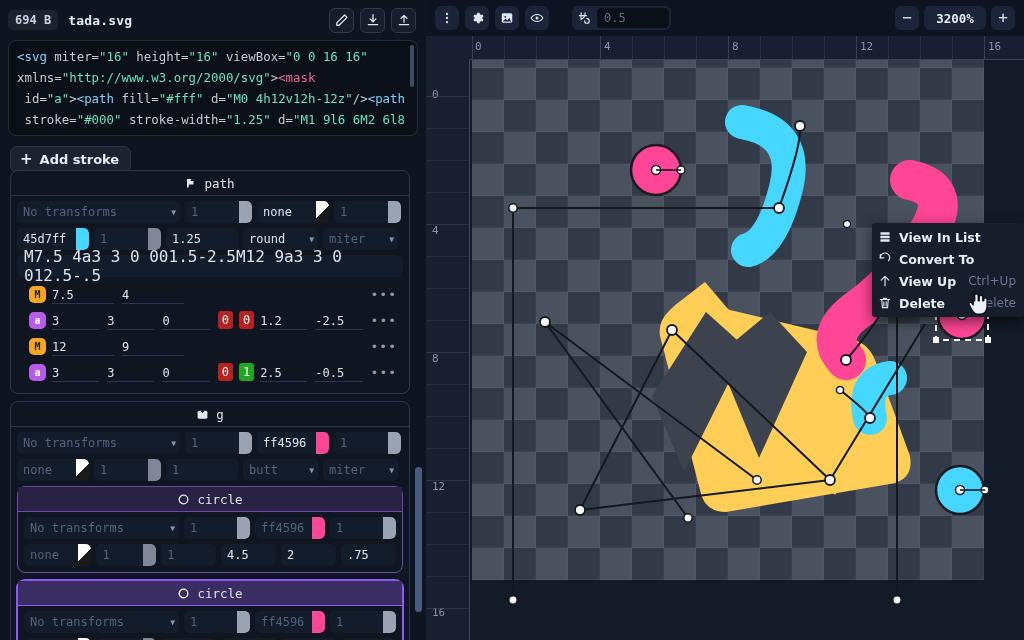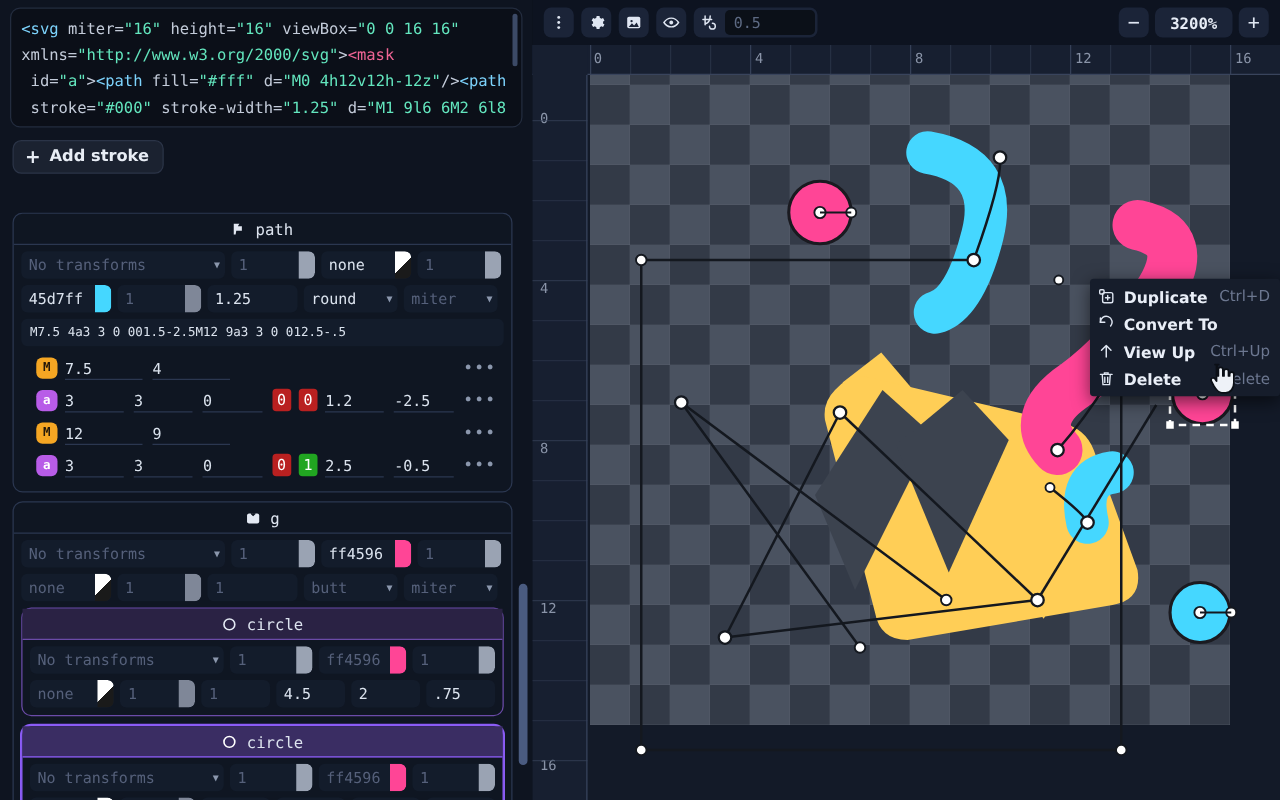--- a/index.html
+++ b/index.html
@@ -142,21 +142,21 @@
   .sw.pink { background:#ff4596; border-radius:0 5px 5px 0;}
   .sw.none {
     border-radius:0 5px 5px 0;
     background:
       linear-gradient(135deg, #ffffff 0 50%, #1a1a1a 50% 100%);
   }
 
   
   .dpath {
     height:22px; border-radius:5px; background:#131c2b;
-    color:#dbe3ee; font-size:10px; display:flex; align-items:center;
+    color:#dbe3ee; font-size:16px; display:flex; align-items:center;
     padding:0 7px; margin-bottom:6px;
     font-family:"DejaVu Sans Mono", monospace;
   }
   .seg { display:flex; align-items:center; gap:0px; height:22px; margin-bottom:4px; }
   .seg-badge {
     width:17px; height:17px; border-radius:5px;
     display:flex; align-items:center; justify-content:center;
     font-size:10px; font-weight:bold; color:#24180a;
     margin-right:6px; margin-left:12px; flex:0 0 17px;
   }
@@ -190,21 +190,21 @@
   .toolbar {
     height:36px; display:flex; align-items:center; padding:0 9px; gap:6px;
     position:relative; z-index:5;
   }
   .tb-btn {
     width:24px; height:24px; border-radius:6px; background:#1b2438;
     display:flex; align-items:center; justify-content:center; cursor:pointer;
   }
   .snap-group {
     display:flex; align-items:center; gap:6px;
-    background:#1b2438; border-radius:6px; height:24px; padding:0 2px 0 5px;
+    background:#1b2438; border-radius:6px; height:24px; padding:0 2px 0 5px;margin-left:17px;
   }
   .snap-val {
     background:#0b1018; border-radius:4px; height:20px; width:72px;
     display:flex; align-items:center; padding:0 7px;
     color:#5d6a83; font-size:12px;
     font-family:"DejaVu Sans Mono", monospace;
   }
   .zoom-group { margin-left:auto; display:flex; align-items:center; gap:5px; }
   .zoom-btn {
     width:24px; height:24px; border-radius:6px; background:#1b2438;
@@ -257,20 +257,41 @@
   .mi .mkey { margin-left:auto; color:#6c7790; font-weight:normal; font-size:12px;}
   .cursor-hand { position:absolute; left:966px; top:292px; z-index:45; }
 </style>
 </head>
 <body>
 
 <div id="app">
 
   <div id="left-panel">
 
+    <div class="file-header">
+      <span class="size-badge">694 B</span>
+      <span class="file-name">tada.svg</span>
+      <div class="hdr-btns">
+        <div class="icon-btn">
+          <svg width="14" height="14" viewBox="0 0 24 24" fill="none" stroke="#dfe6f2" stroke-width="2.2" stroke-linecap="round" stroke-linejoin="round">
+            <path d="M16.5 3.5l4 4L7 21H3v-4z"></path>
+          </svg>
+        </div>
+        <div class="icon-btn">
+          <svg width="14" height="14" viewBox="0 0 24 24" fill="none" stroke="#dfe6f2" stroke-width="2.2" stroke-linecap="round" stroke-linejoin="round">
+            <path d="M12 3v11M7 10l5 5 5-5M4 20h16"></path>
+          </svg>
+        </div>
+        <div class="icon-btn">
+          <svg width="14" height="14" viewBox="0 0 24 24" fill="none" stroke="#dfe6f2" stroke-width="2.2" stroke-linecap="round" stroke-linejoin="round">
+            <path d="M12 16V5M7 9l5-5 5 5M4 20h16"></path>
+          </svg>
+        </div>
+      </div>
+    </div>
 
     <div class="code-box">
       <div class="code-line"><span class="tk-tag">&lt;svg</span><span class="tk-plain"> miter=</span><span class="tk-str">"16"</span><span class="tk-plain"> height=</span><span class="tk-str">"16"</span><span class="tk-plain"> viewBox=</span><span class="tk-str">"0 0 16 16"</span></div>
       <div class="code-line"><span class="tk-plain">xmlns=</span><span class="tk-str">"http://www.w3.org/2000/svg"</span><span class="tk-plain">&gt;</span><span class="tk-mask">&lt;mask</span></div>
       <div class="code-line"><span class="tk-plain"> id=</span><span class="tk-str">"a"</span><span class="tk-plain">&gt;</span><span class="tk-tag">&lt;path</span><span class="tk-plain"> fill=</span><span class="tk-str">"#fff"</span><span class="tk-plain"> d=</span><span class="tk-str">"M0 4h12v12h-12z"</span><span class="tk-plain">/&gt;</span><span class="tk-tag">&lt;path</span></div>
       <div class="code-line"><span class="tk-plain"> stroke=</span><span class="tk-str">"#000"</span><span class="tk-plain"> stroke-width=</span><span class="tk-str">"1.25"</span><span class="tk-plain"> d=</span><span class="tk-str">"M1 9l6 6M2 6l8</span></div>
       <div class="code-line code-fade"><span class="tk-str">8"</span><span class="tk-plain">/&gt;&lt;/mask&gt;</span><span class="tk-tag">&lt;path</span><span class="tk-plain"> fill=</span><span class="tk-str">"#ffce56"</span><span class="tk-plain"> stroke=</span><span class="tk-str">"#ffce56"</span></div>
       <div class="code-scroll"></div>
     </div>
 
@@ -713,27 +734,27 @@
         <div class="ruler-line" style="left:462px; top:0; width:1px; height:24px; background:#39445c; opacity:.45"></div>
         <div class="ruler-line" style="left:494px; top:0; width:1px; height:24px; background:#39445c; opacity:.45"></div>
         <div class="ruler-line" style="left:526px; top:0; width:1px; height:24px; background:#39445c; opacity:.45"></div>
         <div class="ruler-line" style="left:558px; top:0; width:1px; height:24px; background:#39445c; opacity:.9"></div>
       </div>
       <div class="ruler-corner"></div>
     </div>
 
     <div class="ctxmenu" style="left:446px; top:223px;">
       <div class="mi">
-        <svg width="14" height="14" viewBox="0 0 24 24" fill="none" stroke="#dfe6f2" stroke-width="1.9">
-          <rect x="3" y="3" width="6" height="6" rx="1.5"></rect>
-            <rect x="7" y="7" width="14" height="14" rx="2.5"></rect>
-          <path d="M14 11v6M11 14h6" stroke-linecap="round"></path>
-        </svg>
-        <span class="mlbl">Duplicate</span>
-        <span class="mkey">Ctrl+D</span>
+        <svg width="14" height="14" viewBox="0 0 24 24" fill="#dfe6f2">
+          <rect x="4" y="4" width="16" height="4" rx="1"></rect>
+            <rect x="4" y="10" width="16" height="4" rx="1"></rect>
+            <rect x="4" y="16" width="16" height="4" rx="1"></rect>
+        </svg>
+        <span class="mlbl">View In List</span>
+        <span class="mkey"></span>
       </div>
       <div class="mi">
         <svg width="14" height="14" viewBox="0 0 24 24" fill="none" stroke="#dfe6f2" stroke-width="2" stroke-linecap="round">
           <path d="M4 10a8 8 0 1114 5"></path>
             <path d="M4 4v6h6"></path>
         </svg>
         <span class="mlbl">Convert To</span>
         <span class="mkey"></span>
       </div>
       <div class="mi">

